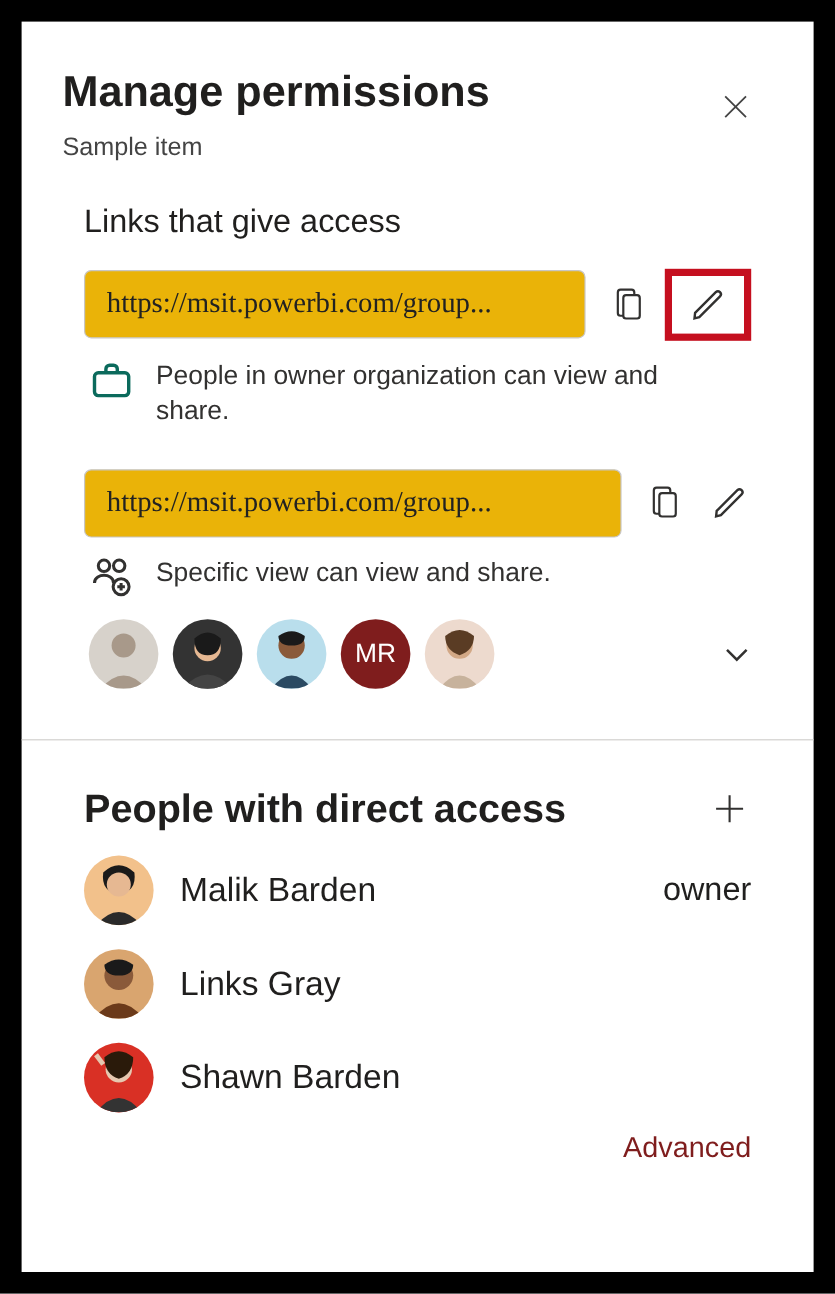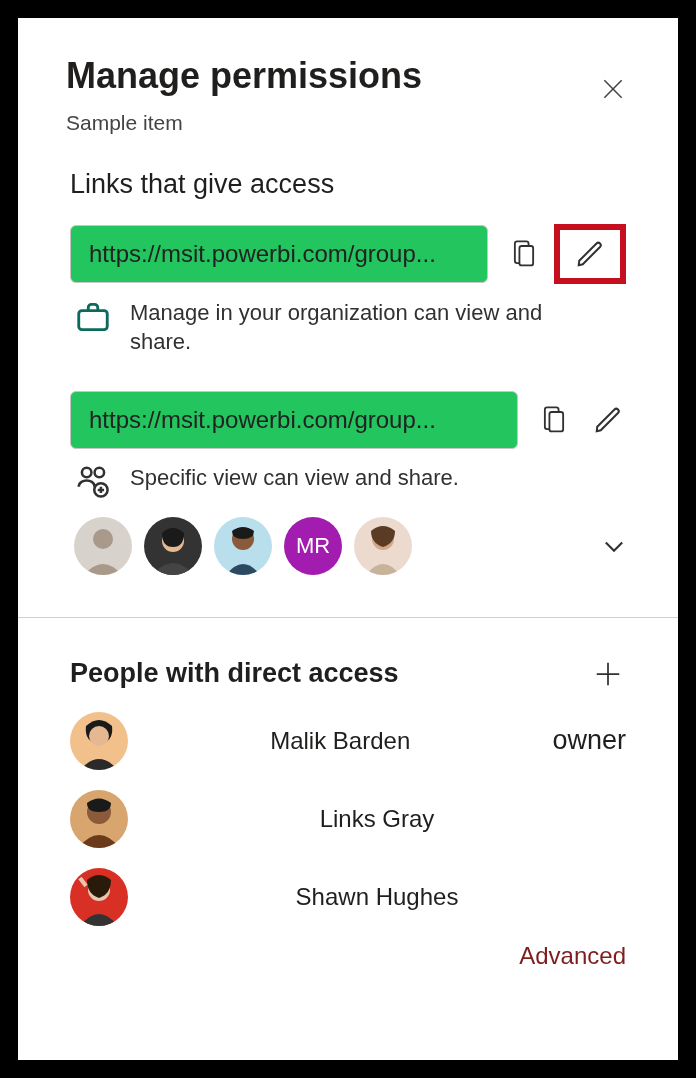--- a/index.html
+++ b/index.html
@@ -15,21 +15,21 @@
     position: absolute;
     left: 18px;
     top: 18px;
     width: 660px;
     height: 1042px;
     background: #fff;
     display: flex;
     flex-direction: column;
   }
   .header {
-    padding: 38px 48px 16px 48px;
+    padding: 38px 48px 16px 34px;
     display: flex;
     align-items: flex-start;
   }
   .header-left { flex: 1; }
   .panel-title {
     font-size: 36px;
     font-weight: 600;
     color: #201f1e;
     margin: 0;
     line-height: 1.1;
@@ -63,25 +63,25 @@
     align-items: center;
     gap: 18px;
   }
   .link-input {
     flex: 1;
     border: 1px solid #c8c6c4;
     border-radius: 6px;
     padding: 14px 18px;
     font-size: 24px;
     color: #222;
-    font-family: Liberation Sans, sans-serif;
+    font-family: Liberation Serif, serif;
     white-space: nowrap;
     overflow: hidden;
     text-overflow: ellipsis;
-    background: #22c55e;
+    background: #eab308;
   }
   .icon-btn {
     width: 36px;
     height: 36px;
     display: flex;
     align-items: center;
     justify-content: center;
     cursor: pointer;
     color: #323130;
   }
@@ -118,57 +118,56 @@
     height: 58px;
     border-radius: 50%;
     display: flex;
     align-items: center;
     justify-content: center;
     font-size: 22px;
     font-weight: 500;
     color: #fff;
     overflow: hidden;
   }
-  .avatar.green { background: #a21caf; }
+  .avatar.green { background: #7f1d1d; }
   .chevron-spacer { flex: 1; }
   .separator {
     border-top: 1px solid #d2d0ce;
     margin-top: 18px;
   }
   .direct-header {
     display: flex;
     align-items: center;
     padding: 38px 52px 10px 52px;
   }
   .direct-title {
-    font-size: 27px;
+    font-size: 33px;
     font-weight: 600;
     color: #201f1e;
     flex: 1;
   }
   .person-row {
     display: flex;
     align-items: center;
     padding: 10px 52px 10px 52px;
     gap: 22px;
   }
   .person-avatar {
     width: 58px;
     height: 58px;
     border-radius: 50%;
     display: flex;
     align-items: center;
     justify-content: center;
     overflow: hidden;
   }
   .person-name {
-    font-size: 24px;
+    font-size: 28px;
     color: #201f1e;
     flex: 1;
-    text-align: center;
   }
   .person-role {
     font-size: 27px;
     color: #201f1e;
   }
   .advanced-row {
     padding: 6px 52px 20px 0;
     text-align: right;
   }
   .advanced-link {
@@ -214,21 +213,21 @@
         </div>
       </div>
     </div>
     <div class="link-desc">
       <span>
         <svg width="38" height="38" viewBox="0 0 24 24" fill="none" stroke="#0b6a5c" stroke-width="1.8">
             <rect x="3" y="8" width="18" height="12" rx="2"></rect>
             <path d="M9 8 V6 a2 2 0 0 1 2 -2 h2 a2 2 0 0 1 2 2 v2"></path>
           </svg>
       </span>
-      <div class="link-desc-text">Manage in your organization can view and share.</div>
+      <div class="link-desc-text">People in owner organization can view and share.</div>
     </div>
   </div>
 
   <div class="link-block" style="padding-top:34px;">
     <div class="link-row">
       <div class="link-input">https://msit.powerbi.com/group...</div>
       <div class="icon-btn">
         <svg width="28" height="32" viewBox="0 0 24 28" fill="none" stroke="currentColor" stroke-width="1.6">
             <rect x="8" y="7" width="12" height="17" rx="2"></rect>
             <path d="M16 7 V5 a2 2 0 0 0 -2 -2 H6 a2 2 0 0 0 -2 2 v15 a2 2 0 0 0 2 2 h2"></path>
@@ -327,21 +326,21 @@
 
   <div class="person-row">
     <div class="person-avatar" style="background:#d93025;">
       <svg width="58" height="58" viewBox="0 0 58 58">
           <circle cx="29" cy="22" r="11" fill="#e6c8b0"></circle>
           <path d="M10 58 Q29 34 48 58 Z" fill="#333"></path>
           <path d="M17 12 Q29 2 41 12 Q41 26 29 30 Q17 26 17 12" fill="#2a1a0a"></path>
           <path d="M16 18 L10 10" stroke="#e6c8b0" stroke-width="4"></path>
         </svg>
     </div>
-    <div class="person-name">Shawn Hughes</div>
+    <div class="person-name">Shawn Barden</div>
     <div class="person-role"></div>
   </div>
 
   <div class="advanced-row">
     <span class="advanced-link">Advanced</span>
   </div>
 
 </div>
 
 </body></html>

